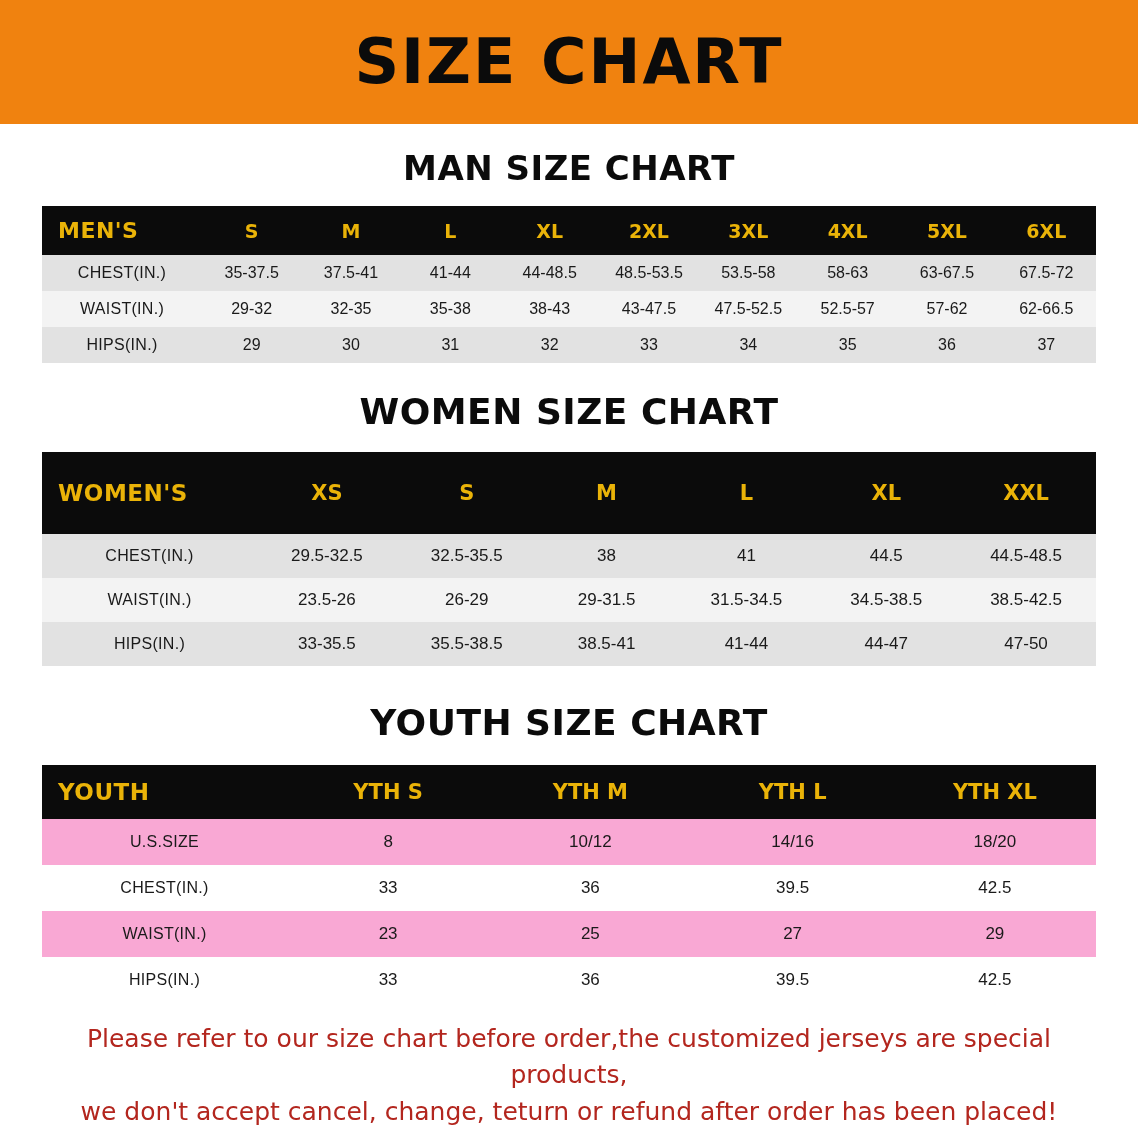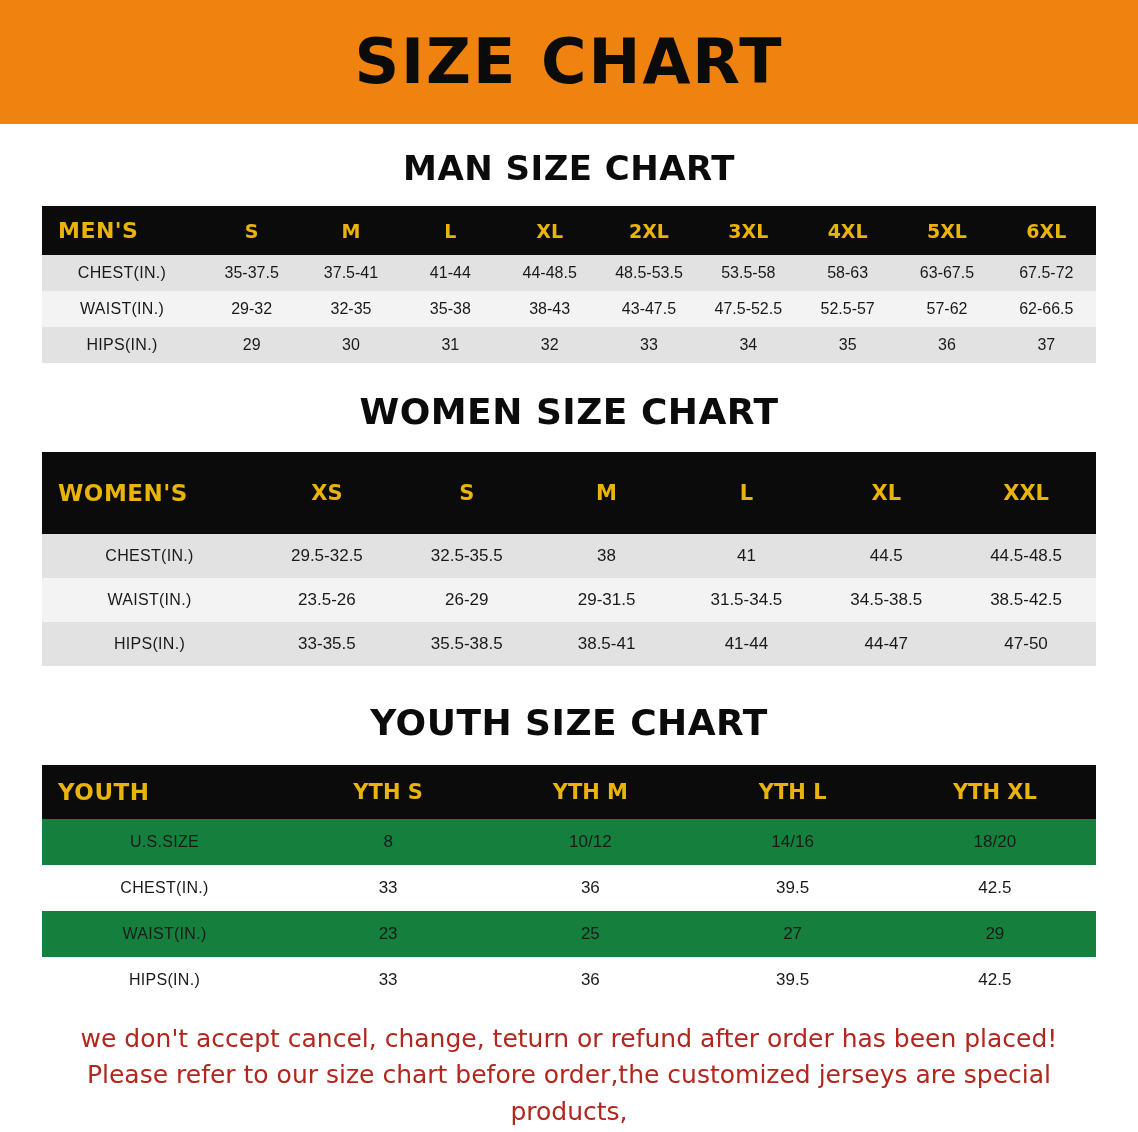--- a/index.html
+++ b/index.html
@@ -78,21 +78,21 @@
   }
   table.size-table tbody td.rowlabel {
     text-align: center;
     font-size: 16px;
     letter-spacing: .3px;
   }
   
   .band-a td { background: #e2e2e2; }
   .band-b td { background: #f3f3f3; }
   
-  .yband-a td { background: #15803d; }
+  .yband-a td { background: #f9a8d4; }
   .yband-b td { background: #ffffff; }
 
   table.size-table tbody tr td:first-child { }
 
   
   table.youth-table thead th { font-size: 21px; padding: 14px 16px; }
   table.youth-table thead th.rowlabel { font-size: 23px; }
   table.youth-table tbody td { font-size: 17px; padding: 13px 2px; }
 
   table.women-table thead th { font-size: 21px; padding: 28px 2px; }
@@ -261,15 +261,15 @@
         <td>33</td>
         <td>36</td>
         <td>39.5</td>
         <td>42.5</td>
       </tr>
     </tbody>
   </table>
 </div>
 
 <div class="footer-note">
+  <span>Please refer to our size chart before order,the customized jerseys are special products,</span>
   <span>we don't accept cancel, change, teturn or refund after order has been placed!</span>
-  <span>Please refer to our size chart before order,the customized jerseys are special products,</span>
 </div>
 
 </body></html>

